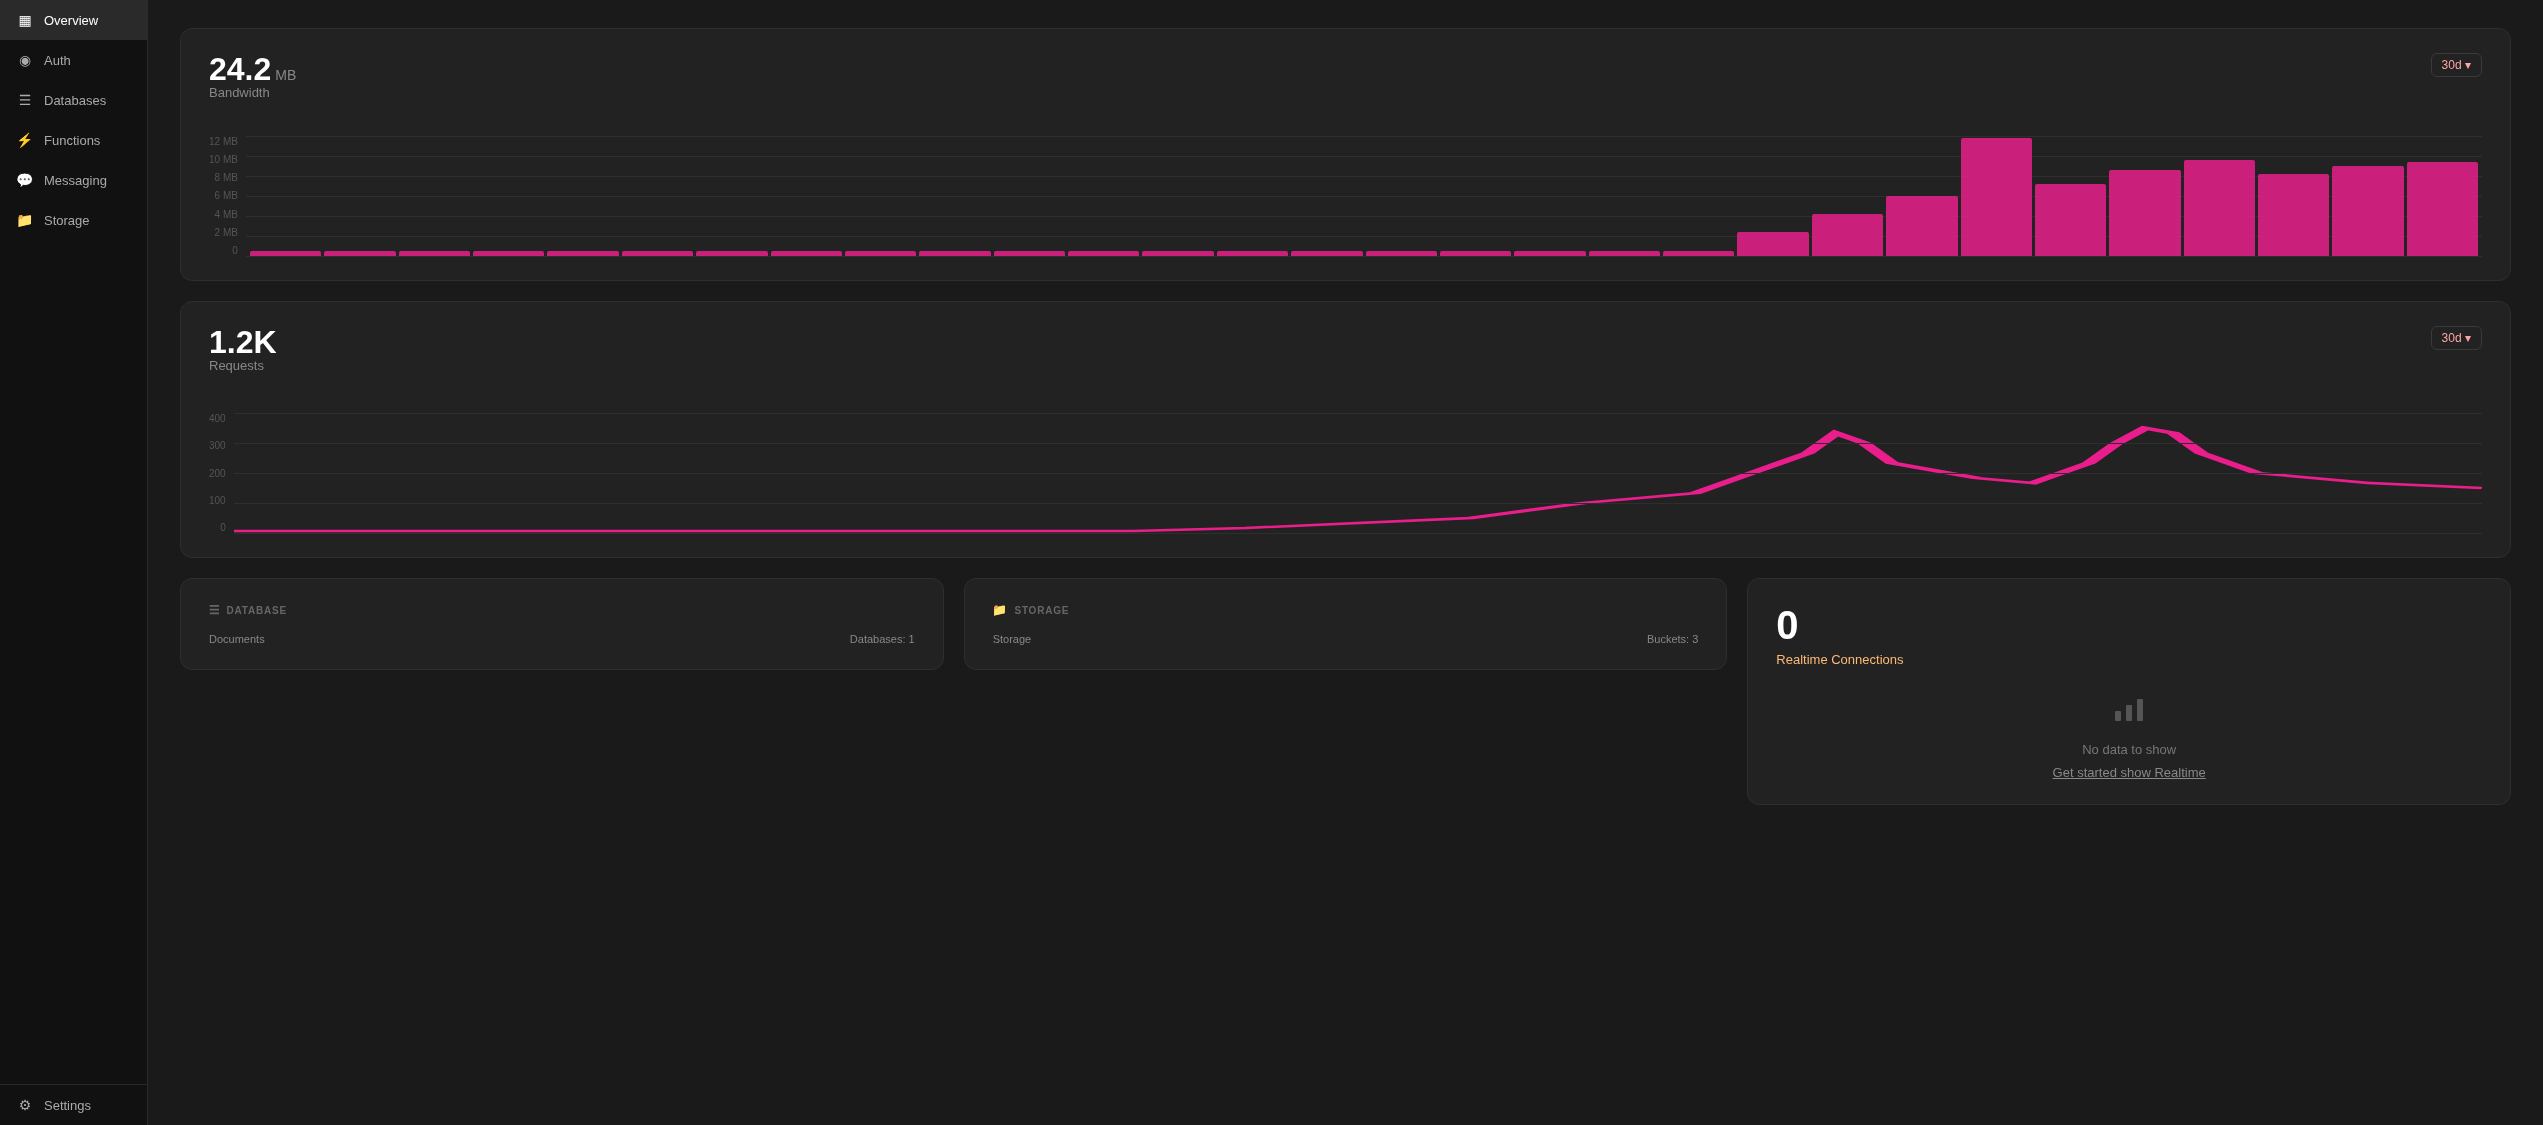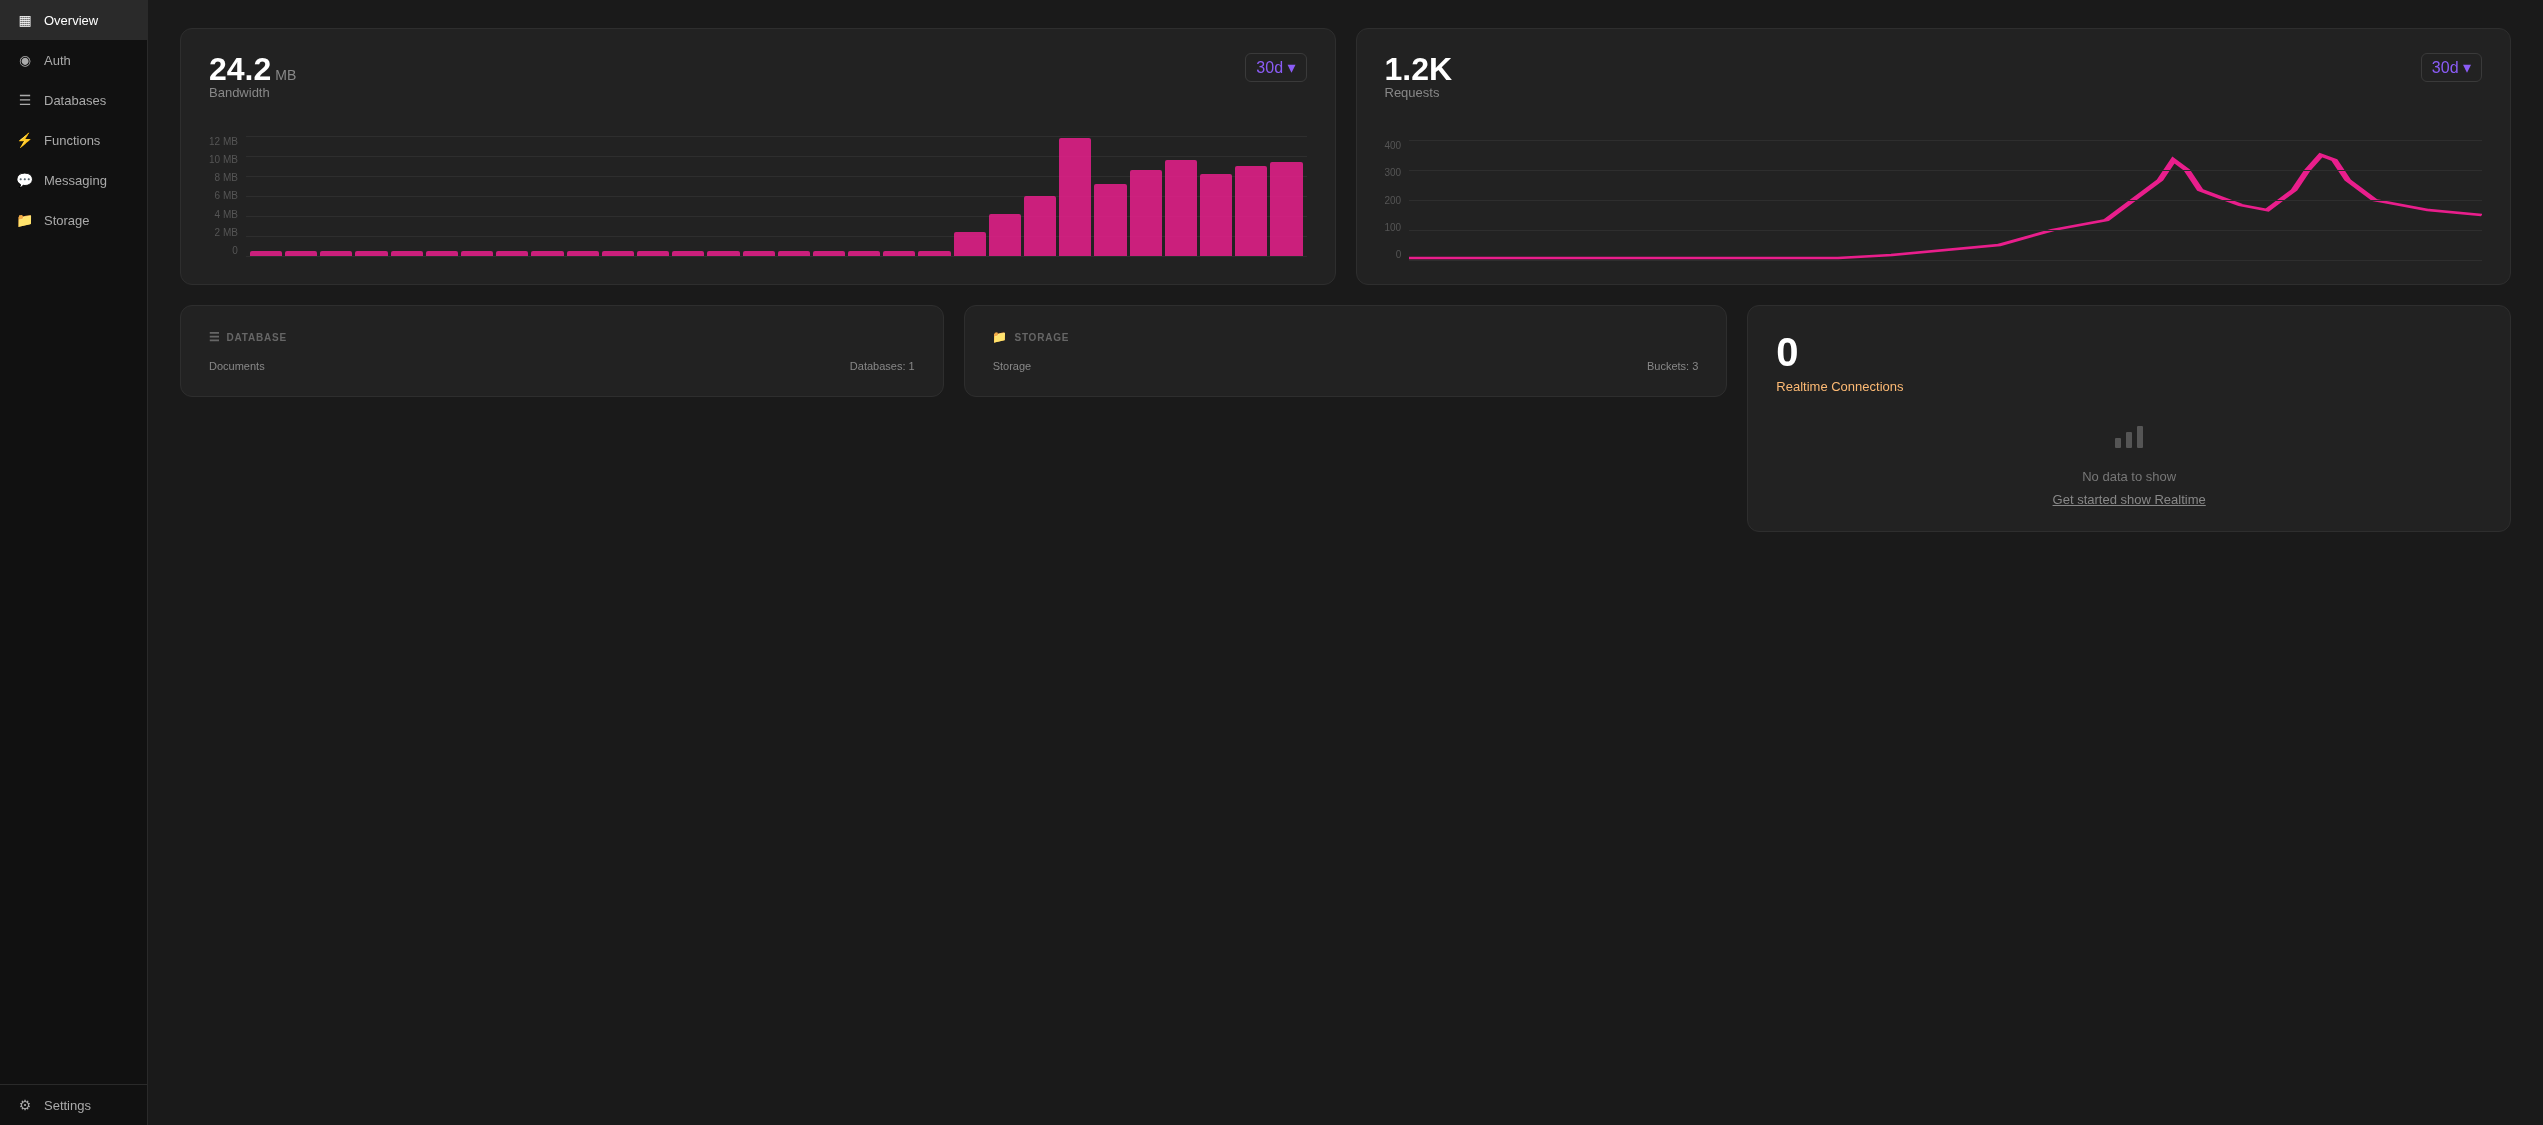--- a/index.html
+++ b/index.html
@@ -52,21 +52,21 @@
     .main {
       flex: 1;
       background: #1a1a1a;
       overflow-y: auto;
       padding: 28px 32px;
     }
 
     
     .cards-row {
       display: grid;
-      grid-template-columns: 1fr 1fr;
+      grid-template-columns: 1fr;
       gap: 20px;
       margin-bottom: 20px;
     }
     .cards-row-3 {
       display: grid;
       grid-template-columns: 1fr 1fr 1fr;
       gap: 20px;
       margin-bottom: 20px;
     }
 
@@ -100,22 +100,22 @@
       margin-left: 4px;
     }
     .chart-label {
       font-size: 13px;
       color: #888;
       margin-bottom: 32px;
     }
     .dropdown-btn {
       background: transparent;
       border: 1px solid #3a3a3a;
-      color: #8b5cf6;
-      font-size: 16px;
+      color: #fca5a5;
+      font-size: 12px;
       padding: 4px 10px;
       border-radius: 6px;
       cursor: pointer;
       display: flex;
       align-items: center;
       gap: 4px;
     }
     .chart-y-axis {
       display: flex;
       flex-direction: column;

